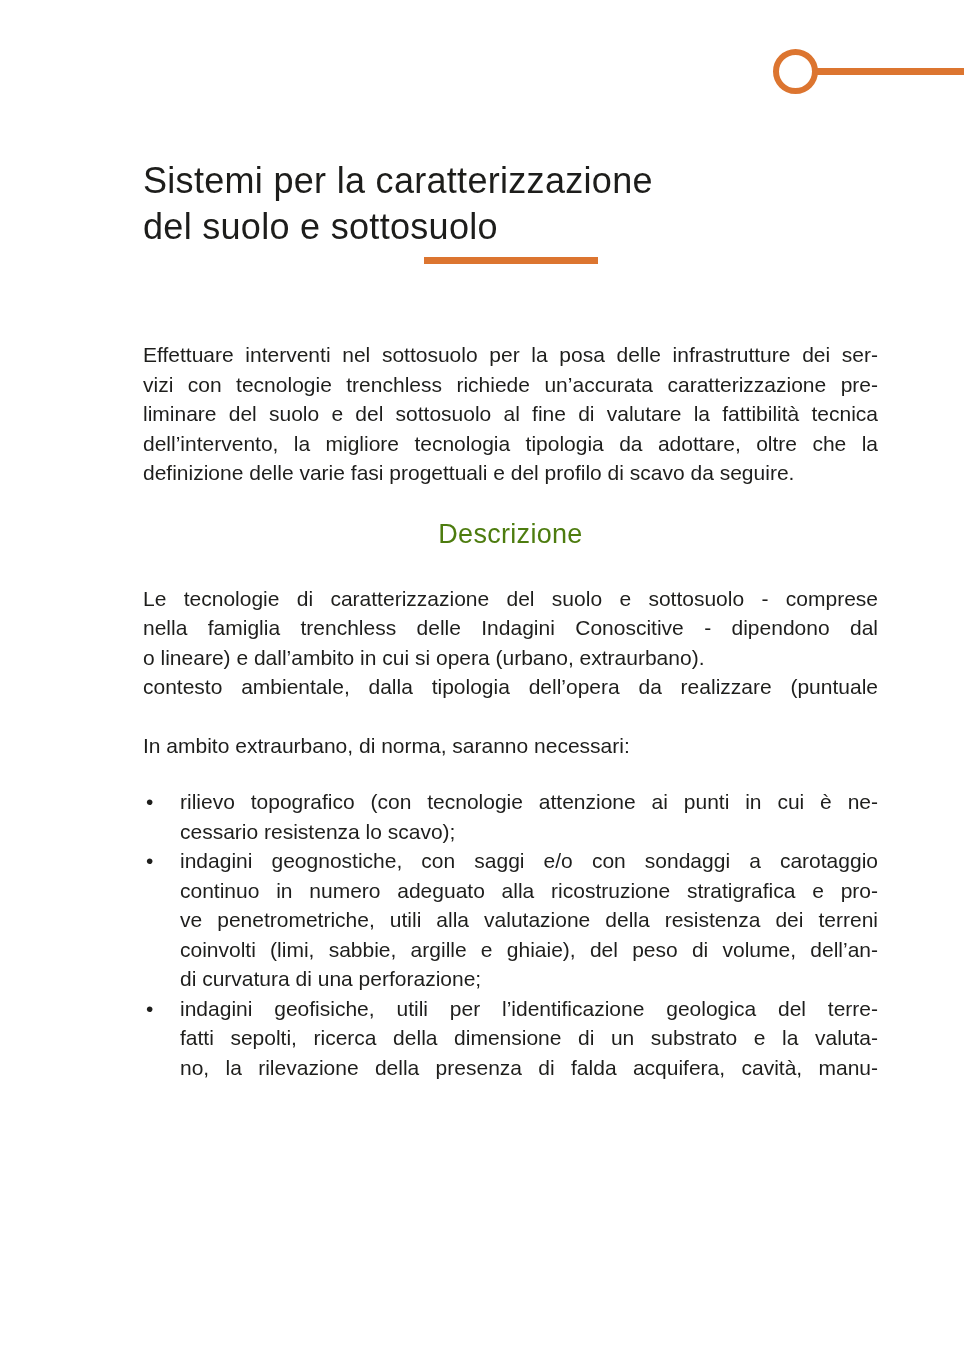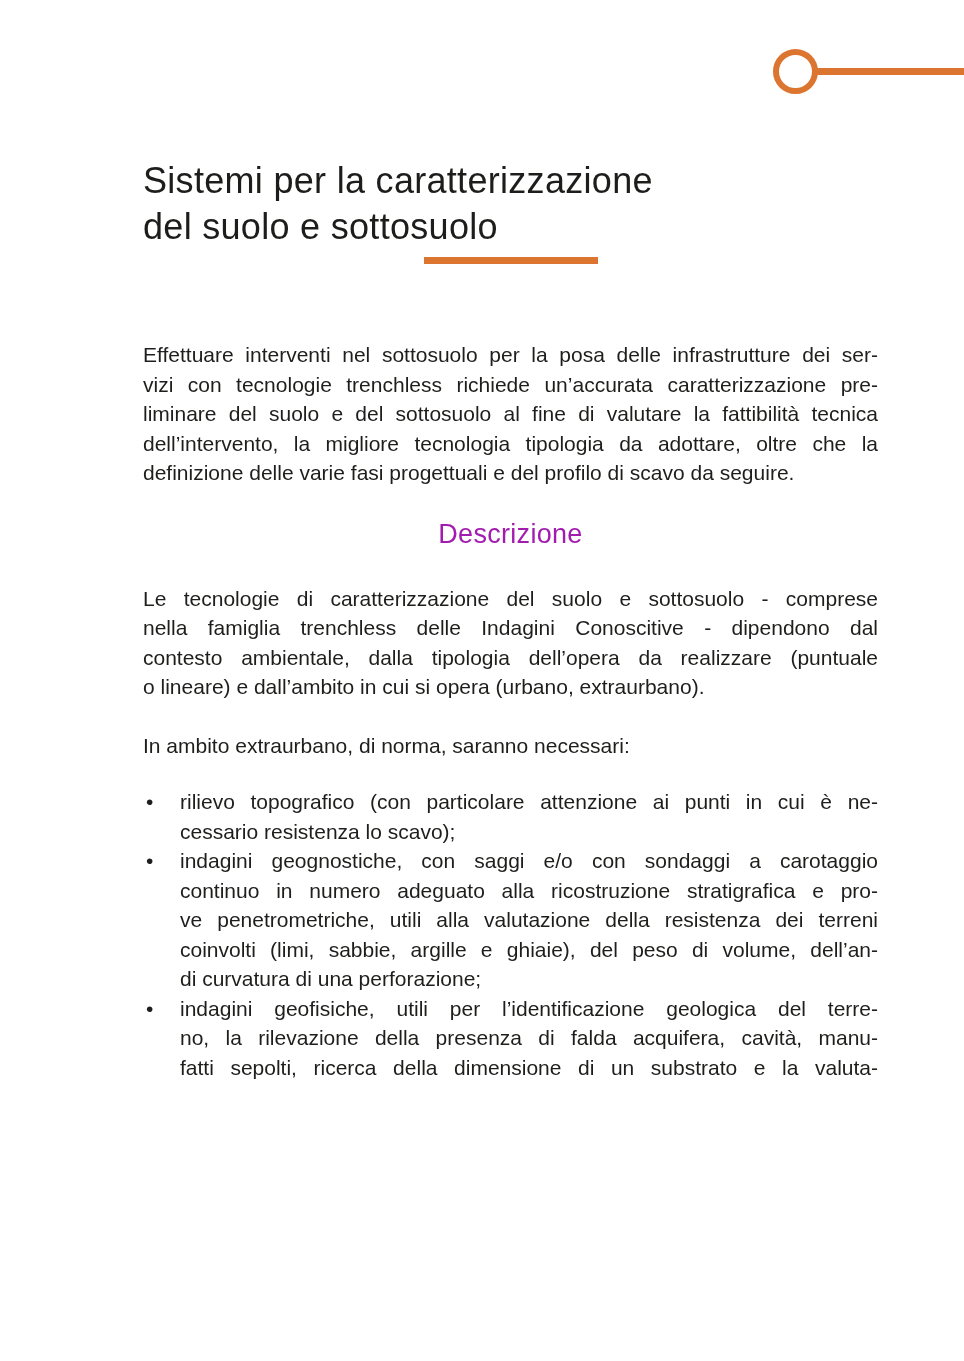--- a/index.html
+++ b/index.html
@@ -25,21 +25,21 @@
     text-align:center; letter-spacing:0.3px; color:#1d1d1b;
   }
   .title-rule { width:174px; height:7px; background:var(--accent); margin:7px auto 0; }
   .para, .leadin, .bullets { font-size:21px; line-height:29.5px; font-weight:300; }
   .intro { margin-top:76px; }
   .desc  { margin-top:33px; }
   .line { text-align:left; }
   .line.j { text-align:justify; text-align-last:justify; }
   .sec-heading {
     margin:29px 0 0; font-size:27px; line-height:34px; font-weight:400;
-    text-align:center; letter-spacing:0.3px; color:#a21caf;
+    text-align:center; letter-spacing:0.3px; color:#4d7c0f;
   }
   .leadin { margin:29px 0 0; }
   ul.bullets { margin:27px 0 0; padding:0; list-style:none; }
   ul.bullets li { position:relative; padding-left:37px; }
   ul.bullets li::before {
     content:"\2022"; position:absolute; left:3px; top:0;
     font-size:21px; line-height:29.5px; color:var(--ink);
   }
   .page-badge {
     position:absolute; left:843px; top:1238px; width:160px; height:160px;
@@ -73,42 +73,42 @@
         <div class="line j">liminare del suolo e del sottosuolo al fine di valutare la fattibilità tecnica</div>
         <div class="line j">dell’intervento, la migliore tecnologia tipologia da adottare, oltre che la</div>
         <div class="line">definizione delle varie fasi progettuali e del profilo di scavo da seguire.</div>
       </div>
 
     <h2 class="sec-heading">Descrizione</h2>
 
     <div class="para desc">
         <div class="line j">Le tecnologie di caratterizzazione del suolo e sottosuolo - comprese</div>
         <div class="line j">nella famiglia trenchless delle Indagini Conoscitive - dipendono dal</div>
+        <div class="line">o lineare) e dall’ambito in cui si opera (urbano, extraurbano).</div>
         <div class="line j">contesto ambientale, dalla tipologia dell’opera da realizzare (puntuale</div>
-        <div class="line">o lineare) e dall’ambito in cui si opera (urbano, extraurbano).</div>
       </div>
 
     <p class="leadin">In ambito extraurbano, di norma, saranno necessari:</p>
 
     <ul class="bullets">
         <li>
-          <div class="line j">rilievo topografico (con particolare attenzione ai punti in cui è ne-</div>
+          <div class="line j">rilievo topografico (con tecnologie attenzione ai punti in cui è ne-</div>
           <div class="line">cessario resistenza lo scavo);</div>
         </li>
         <li>
           <div class="line j">indagini geognostiche, con saggi e/o con sondaggi a carotaggio</div>
           <div class="line j">continuo in numero adeguato alla ricostruzione stratigrafica e pro-</div>
           <div class="line j">ve penetrometriche, utili alla valutazione della resistenza dei terreni</div>
           <div class="line j">coinvolti (limi, sabbie, argille e ghiaie), del peso di volume, dell’an-</div>
           <div class="line">di curvatura di una perforazione;</div>
         </li>
         <li>
           <div class="line j">indagini geofisiche, utili per l’identificazione geologica del terre-</div>
+          <div class="line j">fatti sepolti, ricerca della dimensione di un substrato e la valuta-</div>
           <div class="line j">no, la rilevazione della presenza di falda acquifera, cavità, manu-</div>
-          <div class="line j">fatti sepolti, ricerca della dimensione di un substrato e la valuta-</div>
         </li>
       </ul>
   </div>
 
   <div class="page-badge">
     <span class="page-num">25</span>
   </div>
 
 </div>
 

